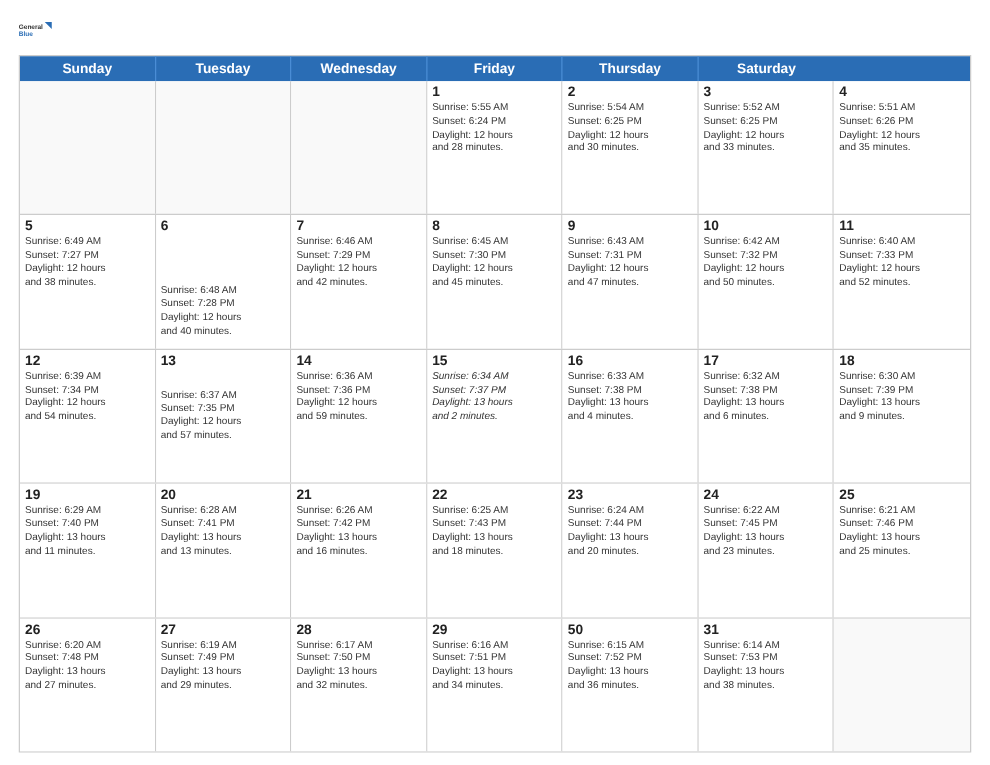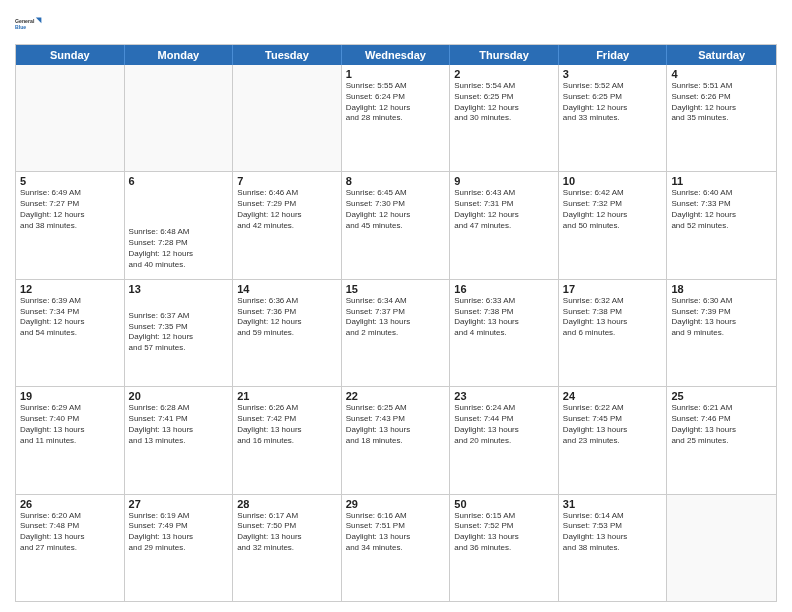--- a/index.html
+++ b/index.html
@@ -114,25 +114,24 @@
     </div>
     <div class="title-block">
       <div class="month-title"></div>
       <div class="subtitle"></div>
     </div>
   </div>
 
   <div class="calendar">
     <div class="cal-header">
     <div class="cal-header-cell">Sunday</div>
-        <div class="cal-header-cell">Monday</div>
         <div class="cal-header-cell">Tuesday</div>
         <div class="cal-header-cell">Wednesday</div>
+        <div class="cal-header-cell">Friday</div>
         <div class="cal-header-cell">Thursday</div>
-        <div class="cal-header-cell">Friday</div>
         <div class="cal-header-cell">Saturday</div>
       </div>
     <div class="cal-body">
     <div class="cal-row">
           <div class="cal-cell empty"></div>
           <div class="cal-cell empty"></div>
           <div class="cal-cell empty"></div>
           <div class="cal-cell">
             <div class="day-num">1</div>
             <div class="cell-info" style="white-space: pre-line;">Sunrise: 5:55 AM
@@ -230,21 +229,21 @@
           </div>
           <div class="cal-cell">
             <div class="day-num">14</div>
             <div class="cell-info" style="white-space: pre-line;">Sunrise: 6:36 AM
 Sunset: 7:36 PM
 Daylight: 12 hours
 and 59 minutes.</div>
           </div>
           <div class="cal-cell">
             <div class="day-num">15</div>
-            <div class="cell-info" style="white-space: pre-line;">Sunrise: 6:34 AM
+            <div class="cell-info" style="white-space: pre-line; font-style: italic;">Sunrise: 6:34 AM
 Sunset: 7:37 PM
 Daylight: 13 hours
 and 2 minutes.</div>
           </div>
           <div class="cal-cell">
             <div class="day-num">16</div>
             <div class="cell-info" style="white-space: pre-line;">Sunrise: 6:33 AM
 Sunset: 7:38 PM
 Daylight: 13 hours
 and 4 minutes.</div>

